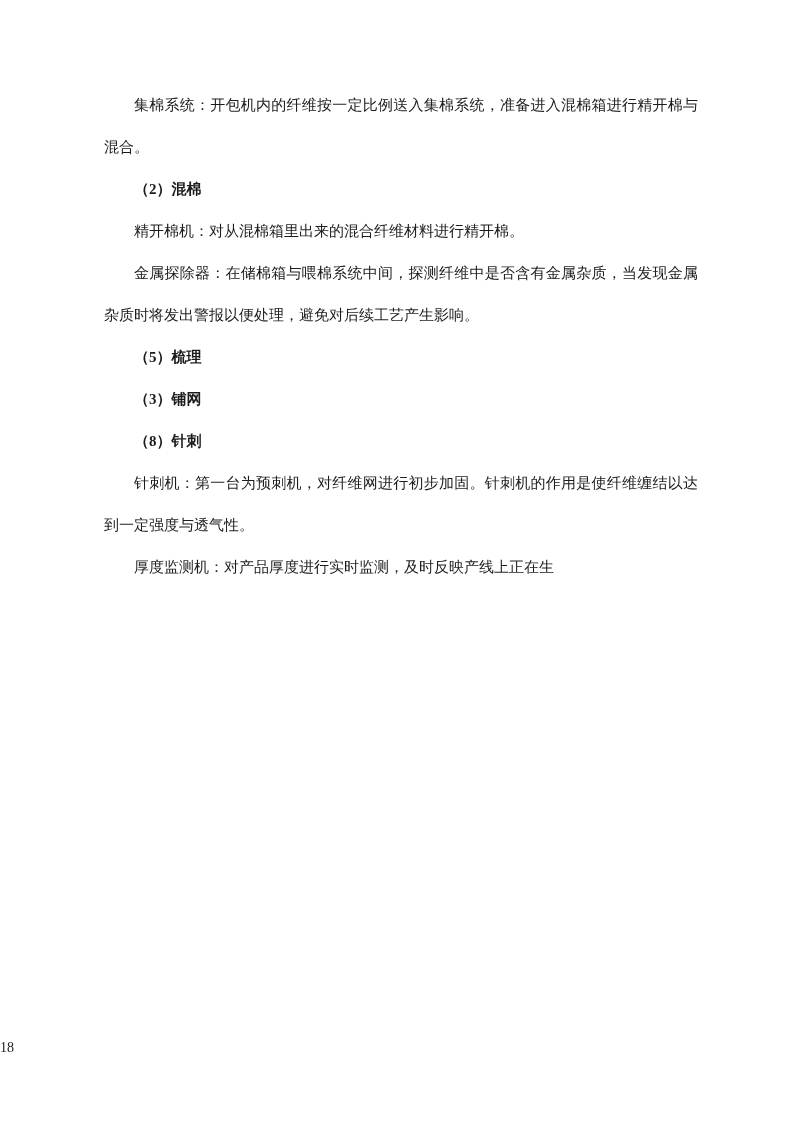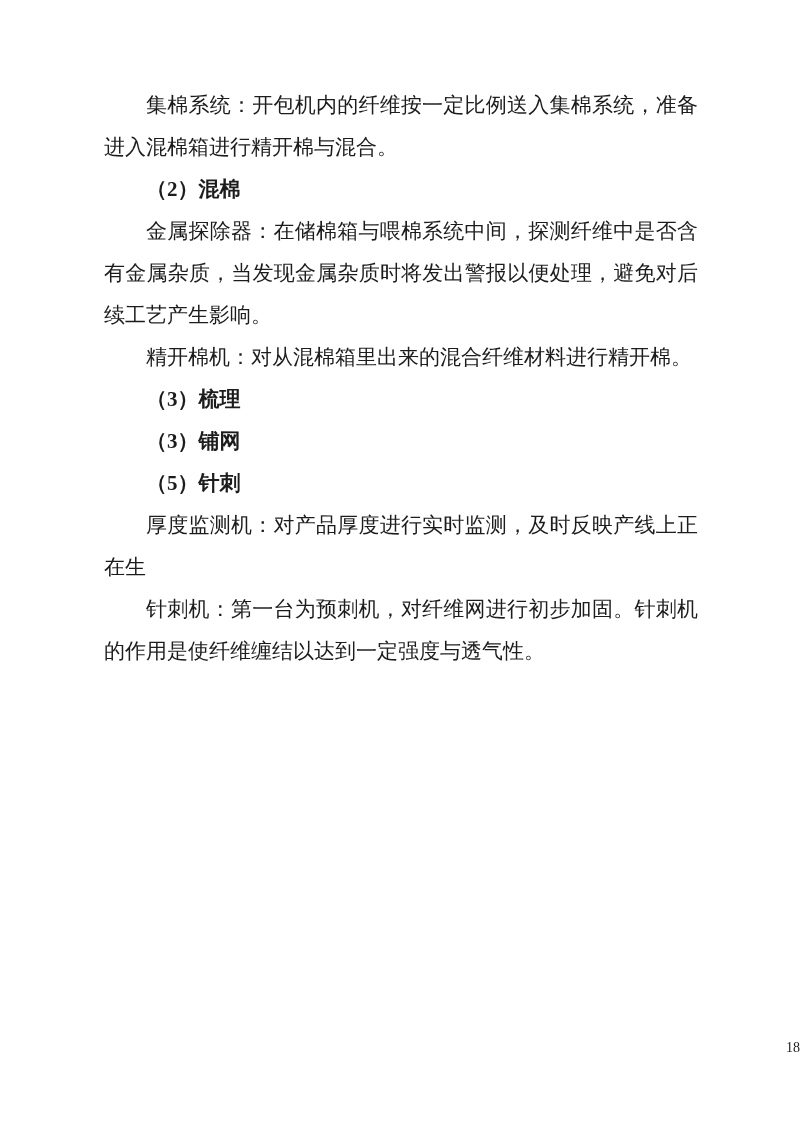--- a/index.html
+++ b/index.html
@@ -20,59 +20,59 @@
   }
   .content {
     position: absolute;
     left: 104px;
     top: 84px;
     width: 594px;
   }
   .content p {
     margin: 0;
     padding: 0;
-    font-size: 21px;
+    font-size: 15px;
     line-height: 42px;
     text-align: justify;
     text-indent: 2em;
     letter-spacing: 0;
     word-break: break-all;
   }
   .content p.section-heading {
     font-weight: bold;
     text-align: left;
     font-family: Liberation Serif, serif;
   }
   .page-footer {
     position: absolute;
     left: 0;
     top: 1038px;
     width: 800px;
-    text-align: right;
+    text-align: left;
   }
   .page-footer .num {
     font-size: 14px;
     line-height: 20px;
     color: #1c1c1c;
   }
 </style>
 </head>
 <body>
 
 <div class="page">
 
   <div class="content">
     <p class="body-paragraph">集棉系统：开包机内的纤维按一定比例送入集棉系统，准备进入混棉箱进行精开棉与混合。</p>
     <p class="section-heading">（2）混棉</p>
+    <p class="body-paragraph">精开棉机：对从混棉箱里出来的混合纤维材料进行精开棉。</p>
     <p class="body-paragraph">金属探除器：在储棉箱与喂棉系统中间，探测纤维中是否含有金属杂质，当发现金属杂质时将发出警报以便处理，避免对后续工艺产生影响。</p>
-    <p class="body-paragraph">精开棉机：对从混棉箱里出来的混合纤维材料进行精开棉。</p>
-    <p class="section-heading">（3）梳理</p>
+    <p class="section-heading">（5）梳理</p>
     <p class="section-heading">（3）铺网</p>
-    <p class="section-heading">（5）针刺</p>
+    <p class="section-heading">（8）针刺</p>
+    <p class="body-paragraph">针刺机：第一台为预刺机，对纤维网进行初步加固。针刺机的作用是使纤维缠结以达到一定强度与透气性。</p>
     <p class="body-paragraph">厚度监测机：对产品厚度进行实时监测，及时反映产线上正在生</p>
-    <p class="body-paragraph">针刺机：第一台为预刺机，对纤维网进行初步加固。针刺机的作用是使纤维缠结以达到一定强度与透气性。</p>
   </div>
 
   <div class="page-footer">
     <span class="num">18</span>
   </div>
 
 </div>
 
 </body></html>

